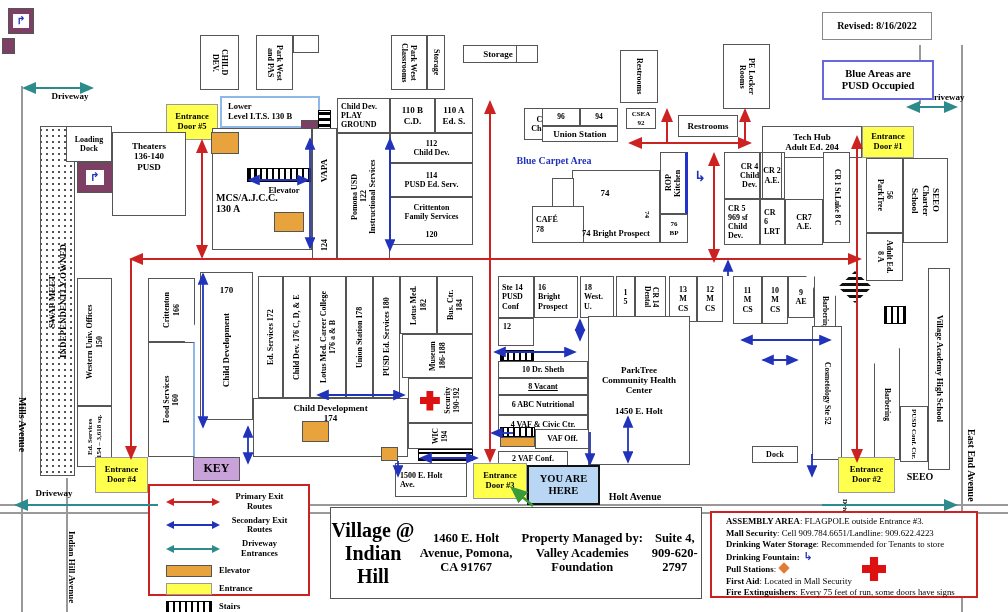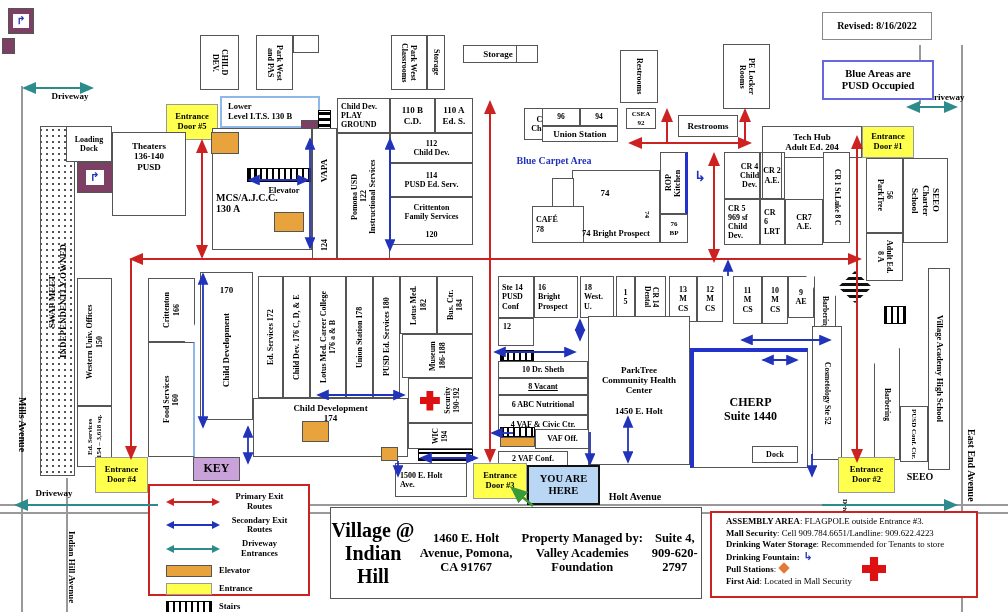--- a/index.html
+++ b/index.html
@@ -251,22 +251,20 @@
   <div class="r stairs-h" style="left:500px;top:427px;width:35px;height:10px;"></div>
   <div class="r orange" style="left:500px;top:437px;width:35px;height:10px;"></div>
   <div class="r" style="left:535px;top:429px;width:55px;height:20px;">VAF Off.</div>
   <div class="r" style="left:498px;top:451px;width:70px;height:15px;">2  VAF Conf.</div>
 
   <div class="r" style="left:588px;top:316px;width:102px;height:149px;font-size:9px;">ParkTree
 Community Health
 Center
  
 1450 E. Holt</div>
-  <div class="r" style="left:690px;top:348px;width:118px;height:120px;border-top:4px solid #2233cc;border-left:4px solid #2233cc;font-size:12px;">CHERP
-Suite 1440</div>
   <div class="r" style="left:752px;top:446px;width:46px;height:17px;">Dock</div>
   <div class="r vd" style="left:812px;top:326px;width:30px;height:134px;font-size:7.5px;">Cosmetology Ste 52</div>
   <div class="r vd" style="left:874px;top:348px;width:26px;height:112px;clip-path:polygon(0 14%,100% 0,100% 100%,0 100%);font-size:7.5px;">Barbering</div>
   <div class="r vd" style="left:900px;top:406px;width:28px;height:56px;font-size:7px;">PUSD Conf. Ctr.</div>
   <div class="r vd" style="left:928px;top:268px;width:22px;height:202px;font-size:8.5px;">Village Academy High School</div>
   <div class="r yellow" style="left:838px;top:457px;width:57px;height:36px;font-size:8.5px;">Entrance
 Door #2</div>
   <div class="lbl" style="left:898px;top:468px;width:44px;height:16px;font-size:10px;">SEEO</div>
 
   <div class="r yellow" style="left:473px;top:463px;width:54px;height:36px;font-size:8.5px;">Entrance
@@ -316,20 +314,21 @@
     <div style="font-size:12.5px;">Suite 4, 909-620-2797</div>
   </div>
 
   <div class="r" style="left:710px;top:511px;width:268px;height:87px;border:2px solid #cc2222;flex-direction:column;align-items:flex-start;justify-content:flex-start;padding:3px 14px;text-align:left;font-weight:normal;">
     <div class="aline"><b>ASSEMBLY AREA</b><span>:  FLAGPOLE outside Entrance #3.</span></div>
     <div class="aline"><b>Mall Security</b><span>: Cell 909.784.6651/Landline: 909.622.4223</span></div>
     <div class="aline"><b>Drinking Water Storage</b><span>:  Recommended for Tenants to store</span></div>
     <div class="aline"><b>Drinking Fountain:</b><span class="icn" style="color:#2233bb;font-size:11px;"> ↳</span></div>
     <div class="aline"><b>Pull Stations</b><span>:</span><span style="display:inline-block;width:8px;height:8px;background:#e07b39;transform:rotate(45deg);margin-left:4px;"></span></div>
     <div class="aline"><b>First Aid</b><span>:  Located in Mall Security</span></div>
+    <div class="aline"><b>Fire Extinguishers</b><span>:  Every 75 feet of run, some doors have signs</span></div>
     <span class="cross" style="position:absolute;left:150px;top:44px;width:24px;height:24px;"></span>
   </div>
 
   <svg width="1008" height="612">
     <defs>
       <marker id="ra" markerWidth="9" markerHeight="9" refX="6" refY="3" orient="auto-start-reverse">
           <path d="M0,0L7,3L0,6z" fill="#cc2222"></path>
         </marker>
       <marker id="ba" markerWidth="9" markerHeight="9" refX="6" refY="3" orient="auto-start-reverse">
           <path d="M0,0L7,3L0,6z" fill="#2233bb"></path>

